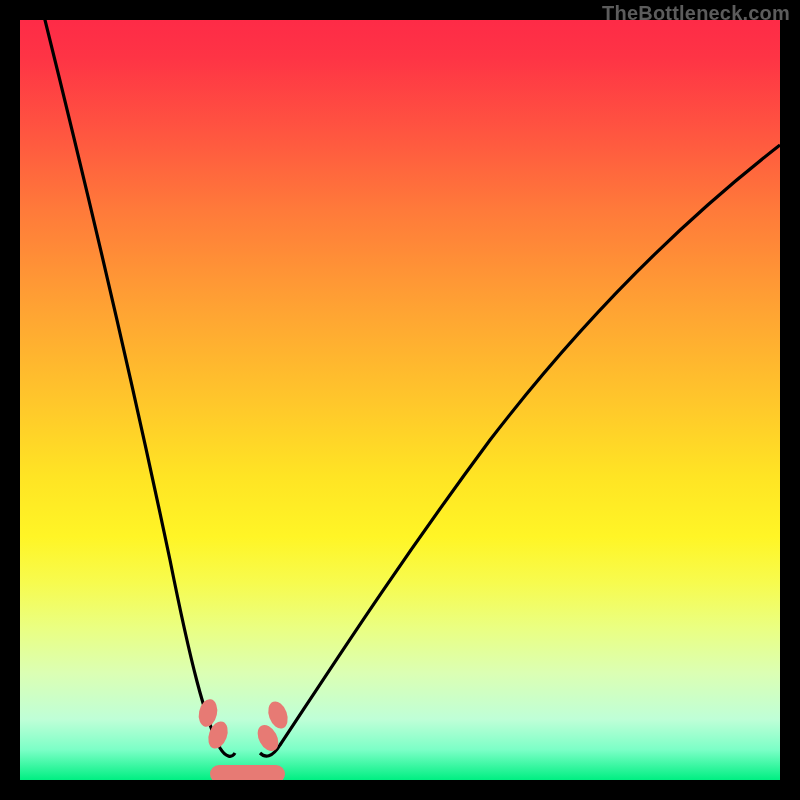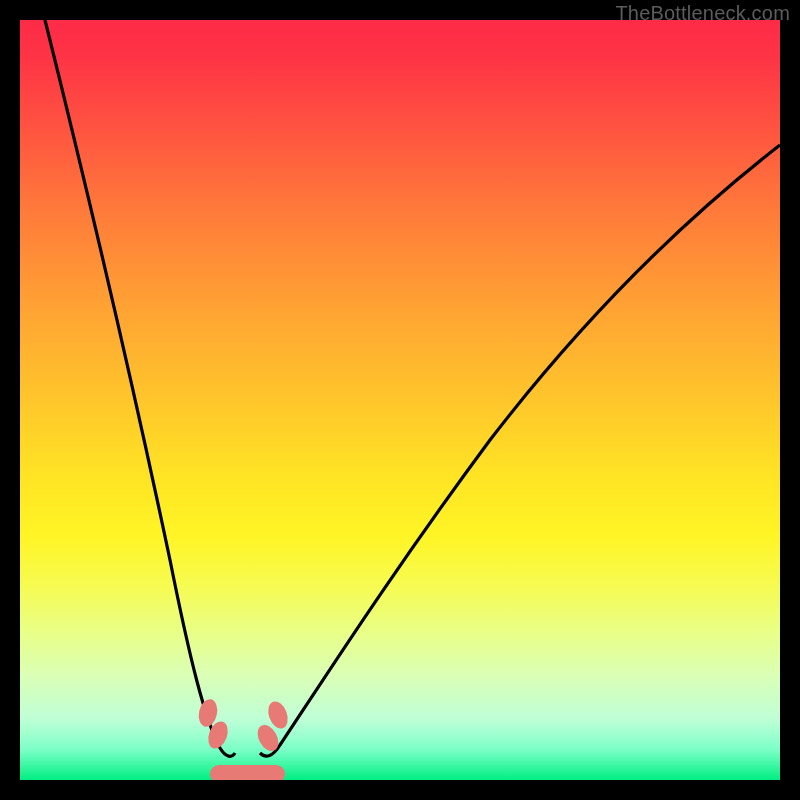--- a/index.html
+++ b/index.html
@@ -49,21 +49,21 @@
     width: 760px;
     height: 760px;
   }
   .watermark {
     position: absolute;
     top: 2px;
     right: 10px;
     color: #5c5c5c;
     font-size: 20px;
     letter-spacing: 0.2px;
-    font-weight: 400;
+    font-weight: 700;
     margin-left: 44px;
   }
 </style>
 </head>
 <body>
 
 <div class="watermark">TheBottleneck.com</div>
 
 <div class="frame">
   <div class="gradient"></div>

